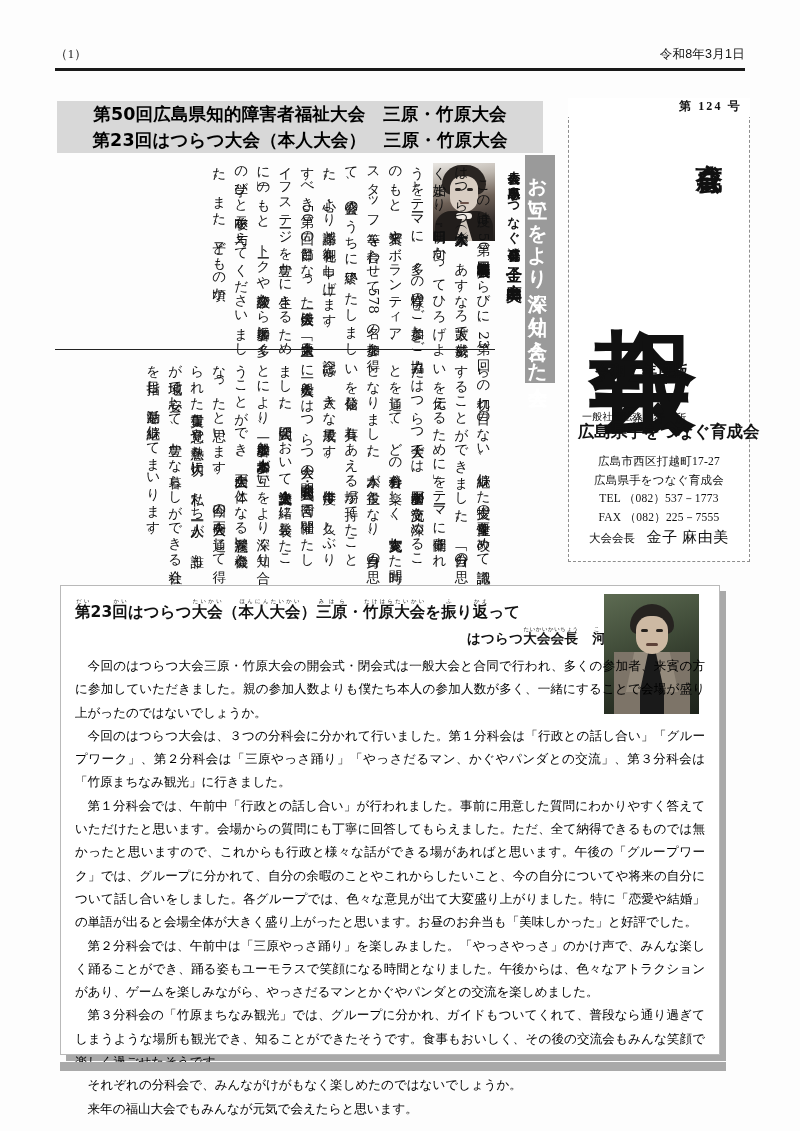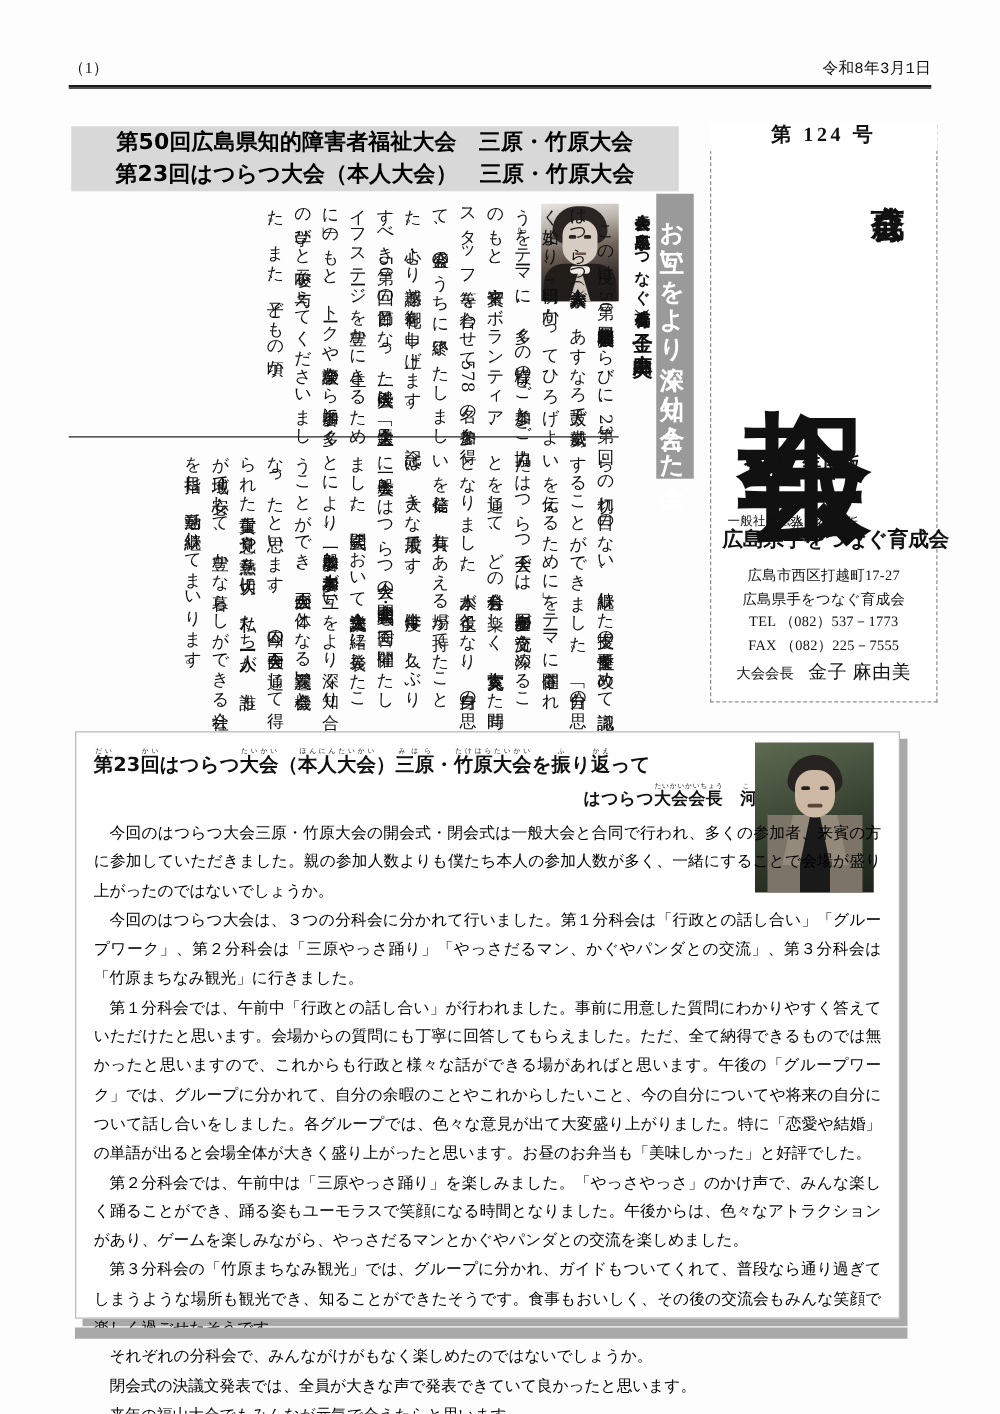--- a/index.html
+++ b/index.html
@@ -14,21 +14,21 @@
   }
   .page{position:absolute;left:0;top:0;width:800px;height:1131px;}
 
   
   .pageheader{
     position:absolute;left:55px;top:46px;width:690px;
     display:flex;justify-content:space-between;align-items:flex-end;
     font-size:12.5px;letter-spacing:.02em;
   }
   .pageheader .pgnum{font-family:"Liberation Serif",serif;}
-  .pageheader .pgdate{font-family:Liberation Mono, monospace;}
+  .pageheader .pgdate{font-family:Liberation Sans, sans-serif;}
   .hrule{position:absolute;left:55px;top:68px;width:690px;height:0;
      border-top:2.2px solid #1a1a1a;border-bottom:1px solid #1a1a1a;height:3px;box-sizing:border-box;}
 
   
   .banner{
     position:absolute;left:57px;top:101px;width:486px;height:52px;
     background:#d8d8d8;
     display:flex;flex-direction:column;align-items:center;justify-content:center;
     font-family:"DejaVu Sans","Liberation Sans",sans-serif;
     font-weight:bold;font-size:17.5px;line-height:1.5;color:#000;
@@ -38,21 +38,21 @@
 
   
   .masthead{
     position:absolute;left:568px;top:100px;width:182px;height:462px;
     border:1.6px dashed #8e8e8e;
     background:#fff;
     box-sizing:border-box;
   }
   .mh-no{
     position:absolute;left:568px;top:98px;width:182px;
-    text-align:center;font-size:16px;font-weight:bold;letter-spacing:.18em;
+    text-align:right;font-size:12px;font-weight:bold;letter-spacing:.18em;
     background:#fff;padding:0 0 2px 0;
   }
   .mh-no span{background:#fff;padding:0 8px;}
   .mh-logo{
     position:absolute;left:568px;top:130px;width:182px;height:225px;
   }
   .kaiho{
     position:absolute;left:10px;top:0px;width:118px;height:225px;
     font-family:"DejaVu Serif","Liberation Serif",serif;
     font-weight:bold;
@@ -257,19 +257,18 @@
         <div class="e2"></div>
         <div class="m2"></div>
     </div>
     <div class="bbody">
         <p>今回のはつらつ大会三原・竹原大会の開会式・閉会式は一般大会と合同で行われ、多くの参加者、来賓の方に参加していただきました。親の参加人数よりも僕たち本人の参加人数が多く、一緒にすることで会場が盛り上がったのではないでしょうか。</p>
         <p>今回のはつらつ大会は、３つの分科会に分かれて行いました。第１分科会は「行政との話し合い」「グループワーク」、第２分科会は「三原やっさ踊り」「やっさだるマン、かぐやパンダとの交流」、第３分科会は「竹原まちなみ観光」に行きました。</p>
         <p>第１分科会では、午前中「行政との話し合い」が行われました。事前に用意した質問にわかりやすく答えていただけたと思います。会場からの質問にも丁寧に回答してもらえました。ただ、全て納得できるものでは無かったと思いますので、これからも行政と様々な話ができる場があればと思います。午後の「グループワーク」では、グループに分かれて、自分の余暇のことやこれからしたいこと、今の自分についてや将来の自分について話し合いをしました。各グループでは、色々な意見が出て大変盛り上がりました。特に「恋愛や結婚」の単語が出ると会場全体が大きく盛り上がったと思います。お昼のお弁当も「美味しかった」と好評でした。</p>
         <p>第２分科会では、午前中は「三原やっさ踊り」を楽しみました。「やっさやっさ」のかけ声で、みんな楽しく踊ることができ、踊る姿もユーモラスで笑顔になる時間となりました。午後からは、色々なアトラクションがあり、ゲームを楽しみながら、やっさだるマンとかぐやパンダとの交流を楽しめました。</p>
         <p>第３分科会の「竹原まちなみ観光」では、グループに分かれ、ガイドもついてくれて、普段なら通り過ぎてしまうような場所も観光でき、知ることができたそうです。食事もおいしく、その後の交流会もみんな笑顔で楽しく過ごせたそうです。</p>
         <p>それぞれの分科会で、みんながけがもなく楽しめたのではないでしょうか。</p>
-        <p>閉会式の決議文発表では、全員が大きな声で発表できていて良かったと思います。</p>
         <p>来年の福山大会でもみんなが元気で会えたらと思います。</p>
       </div>
   </div>
   <div class="botbar"></div>
 
 </div>
 
 </body></html>

